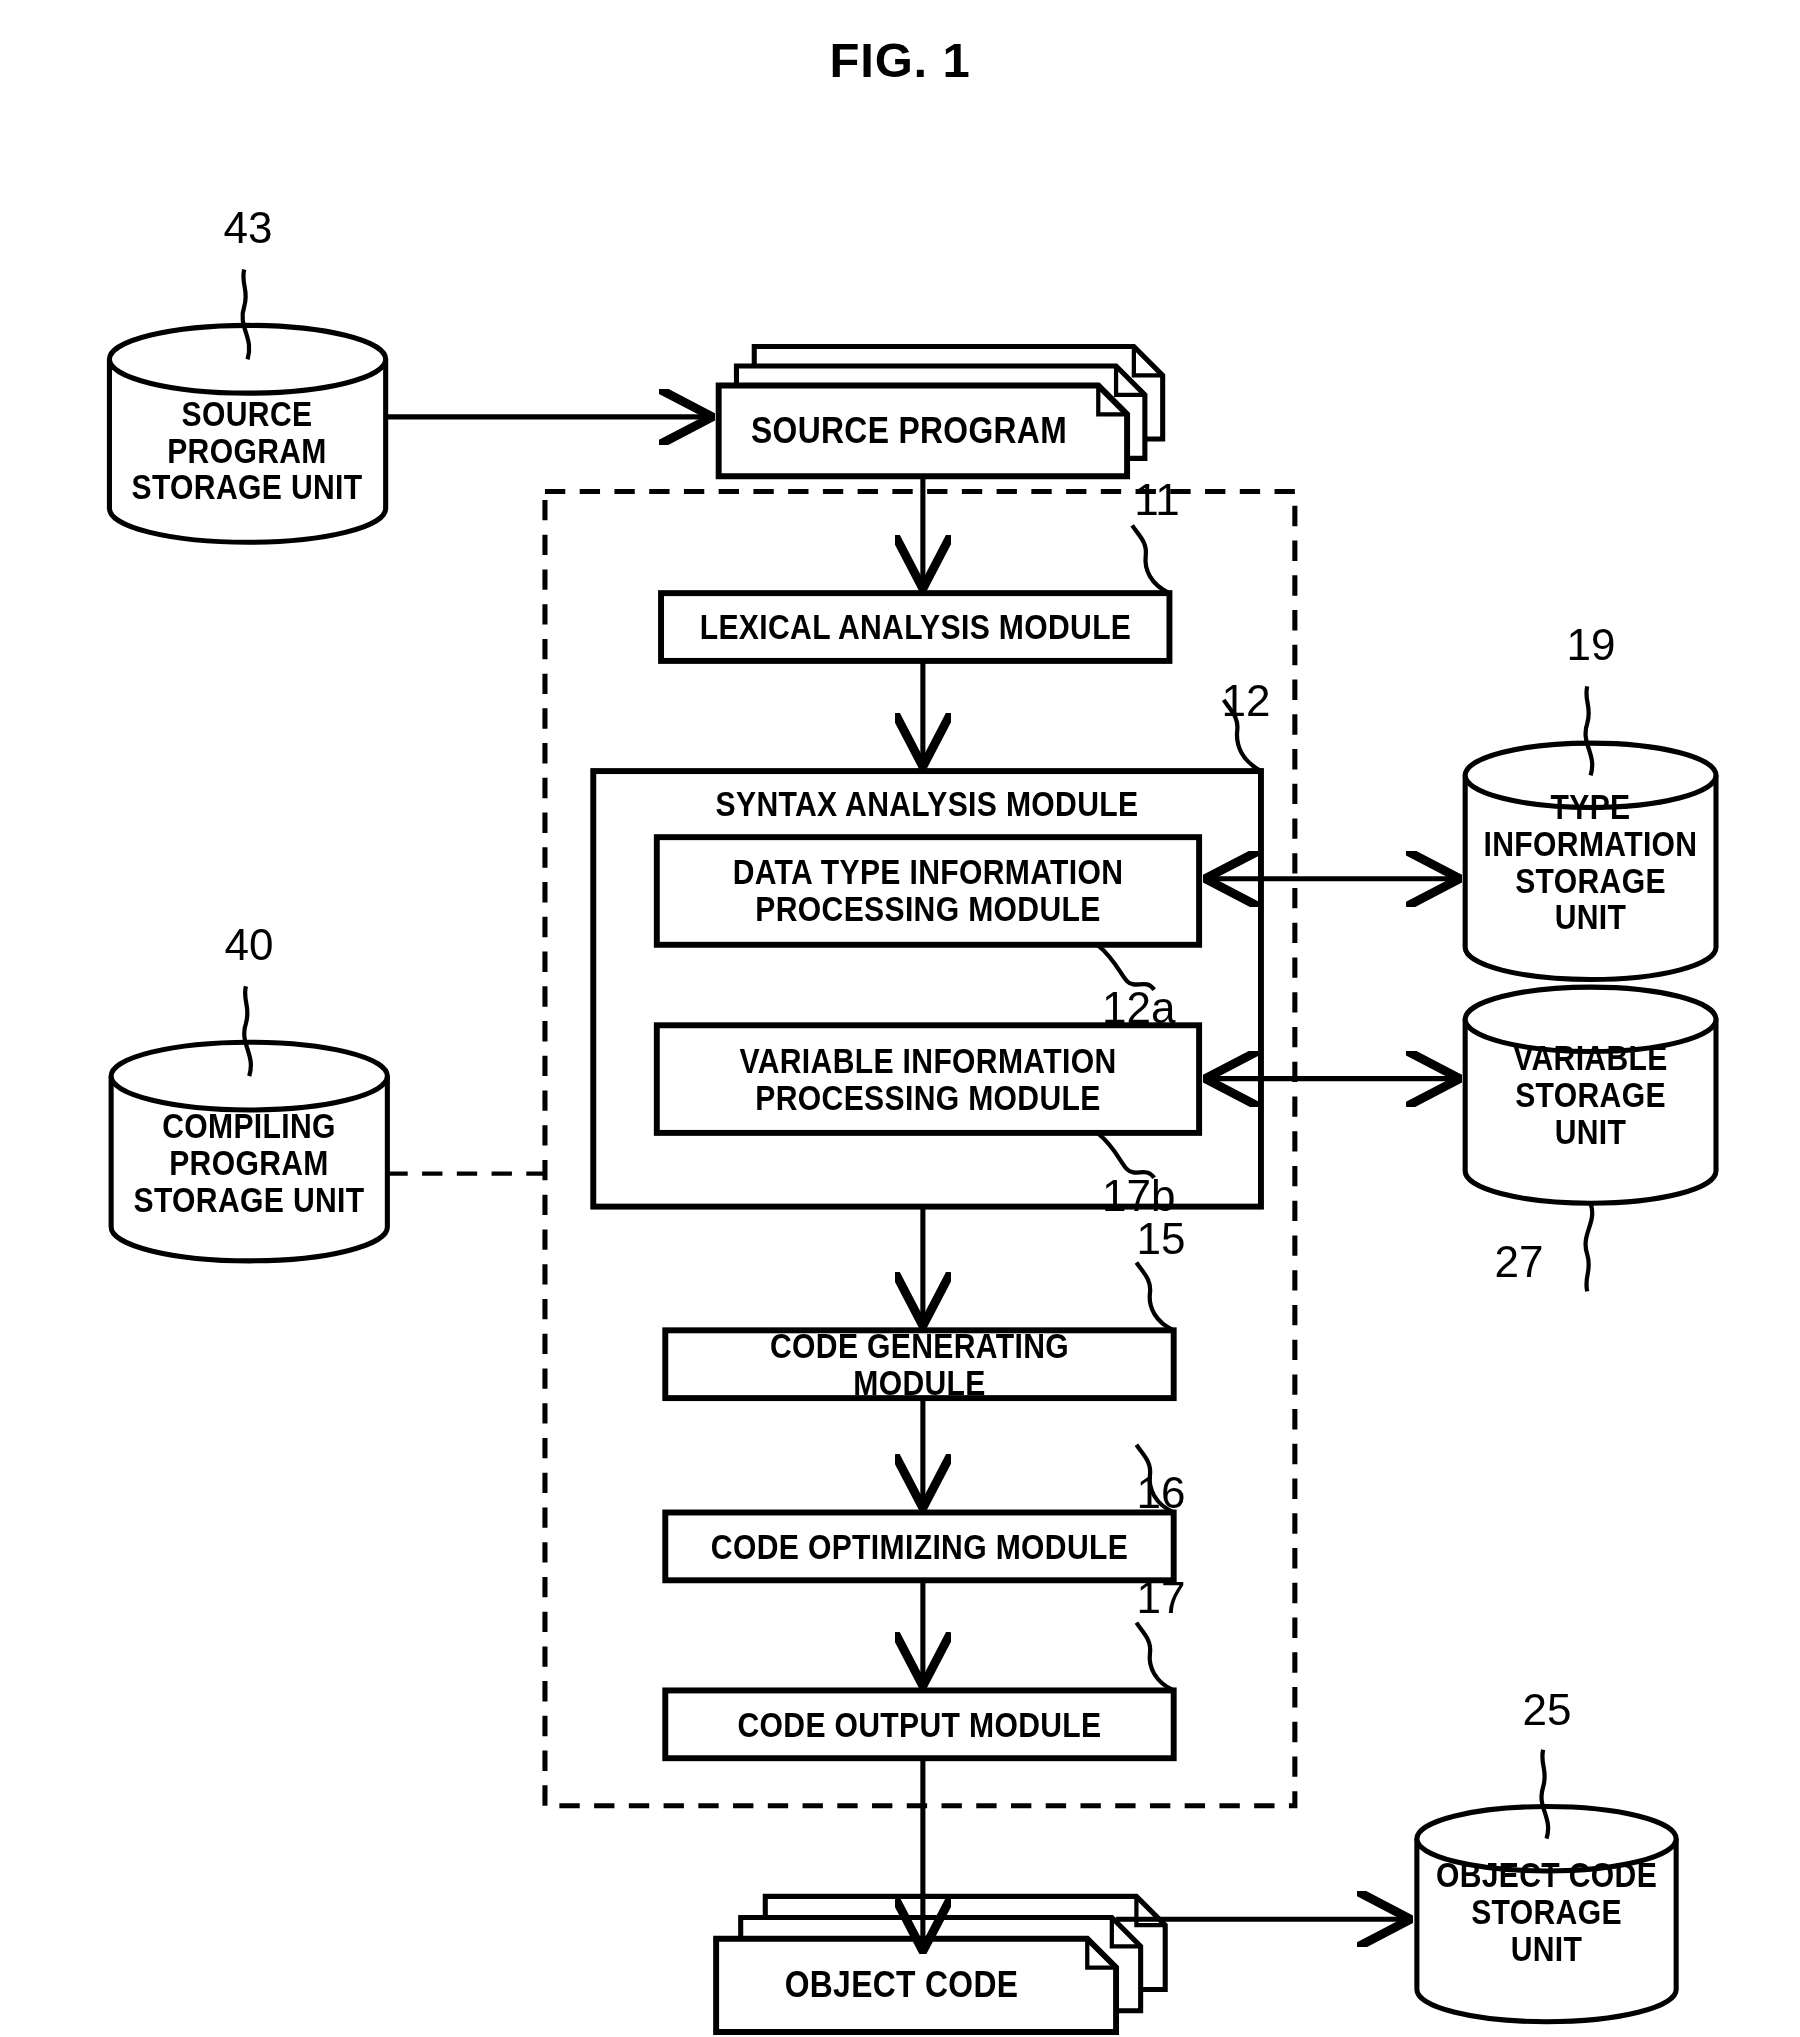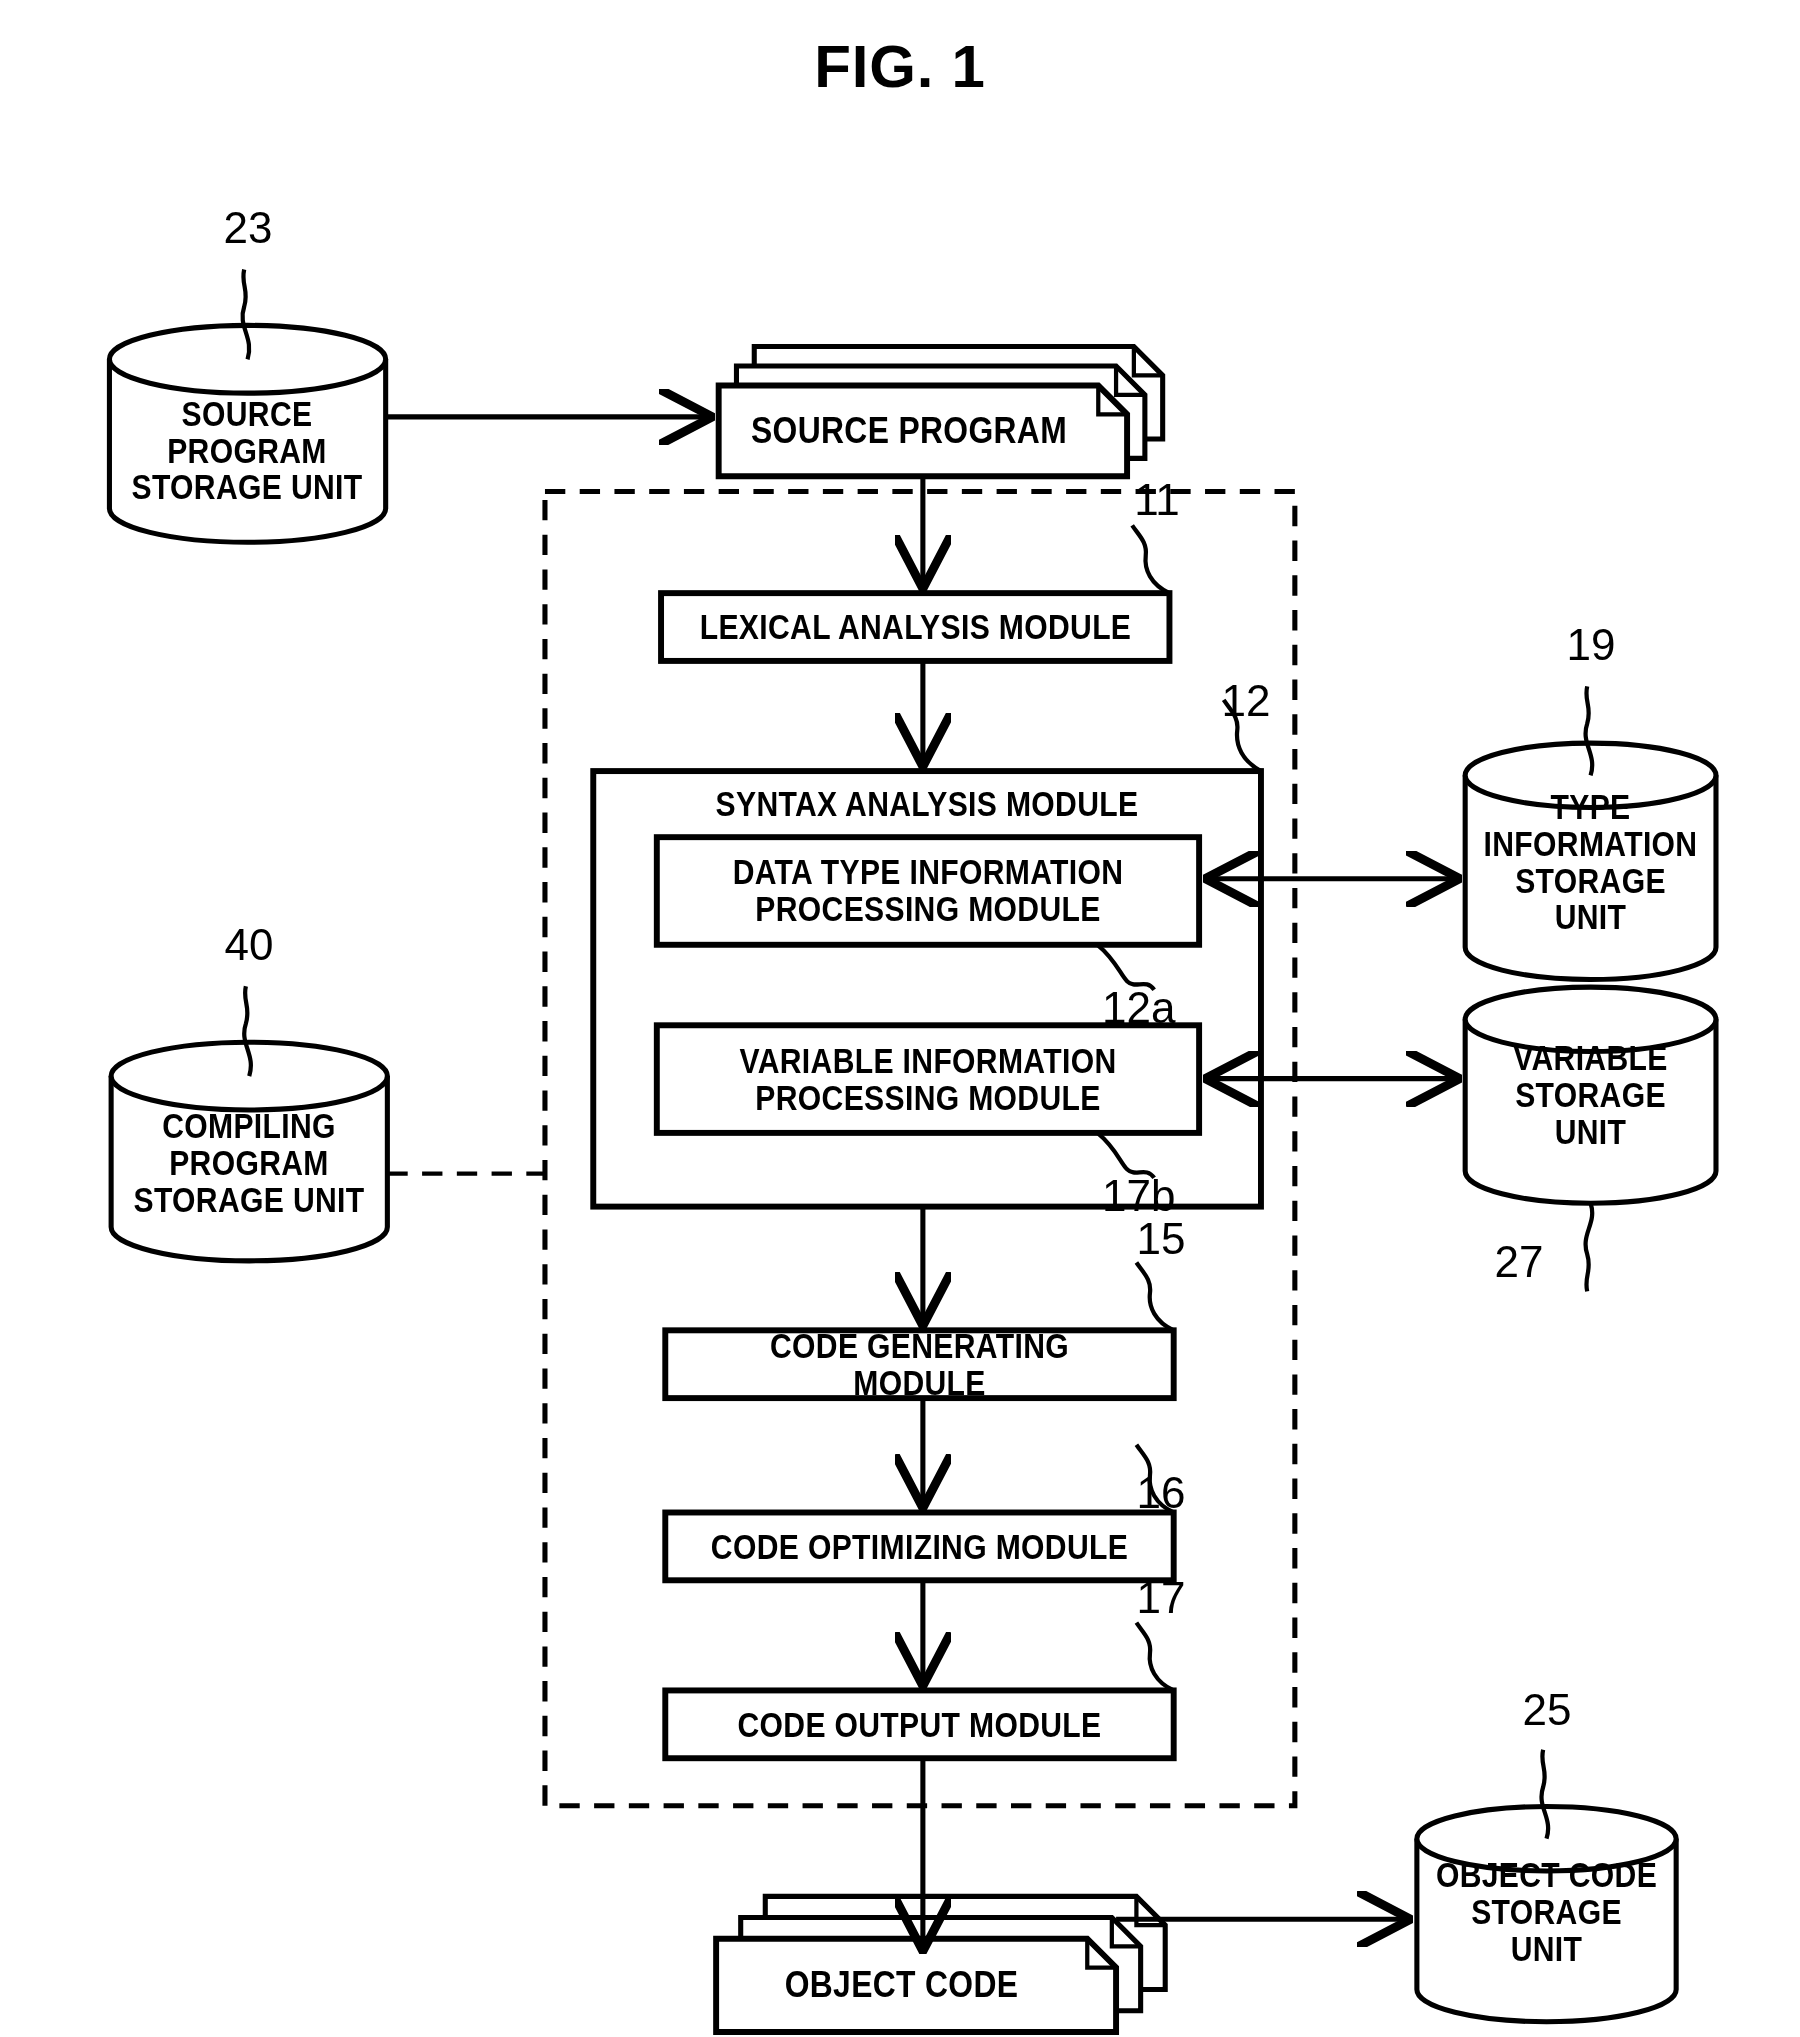--- a/index.html
+++ b/index.html
@@ -25,21 +25,21 @@
     width: 1800px;
     height: 2037px;
   }
   .fig-title {
     position: absolute;
     left: 0;
     top: 32px;
     width: 1800px;
     text-align: center;
     font-family: "Liberation Sans", sans-serif;
-    font-size: 60px;
+    font-size: 49px;
     font-weight: bold;
     letter-spacing: 0.8px;
     color: #000;
   }
   
   .tx {
     position: absolute;
     color: #000;
     font-family: "Liberation Sans", sans-serif;
     font-weight: bold;
@@ -229,21 +229,21 @@
 
     <g>
       <line x1="1425" y1="1273" x2="1720" y2="1273" stroke="#000" stroke-width="6" marker-start="url(#arrowOpen)" marker-end="url(#arrowOpenEnd)"></line>
     </g>
 
   </svg>
 
   <div class="tx cyl-label" style="left:109px; top:366px; width:276px; height:170px;">SOURCE
 PROGRAM
 STORAGE UNIT</div>
-  <div class="ref" style="left:180px; top:203px; width:136px;">23</div>
+  <div class="ref" style="left:180px; top:203px; width:136px;">43</div>
 
   <div class="tx cyl-label" style="left:111px; top:1083px; width:276px; height:161px;">COMPILING
 PROGRAM
 STORAGE UNIT</div>
   <div class="ref" style="left:181px; top:920px; width:136px;">40</div>
 
   <div class="tx cyl-label" style="left:1465px; top:784px; width:251px; height:157px;">TYPE
 INFORMATION
 STORAGE UNIT</div>
   <div class="ref" style="left:1523px; top:620px; width:136px;">19</div>

